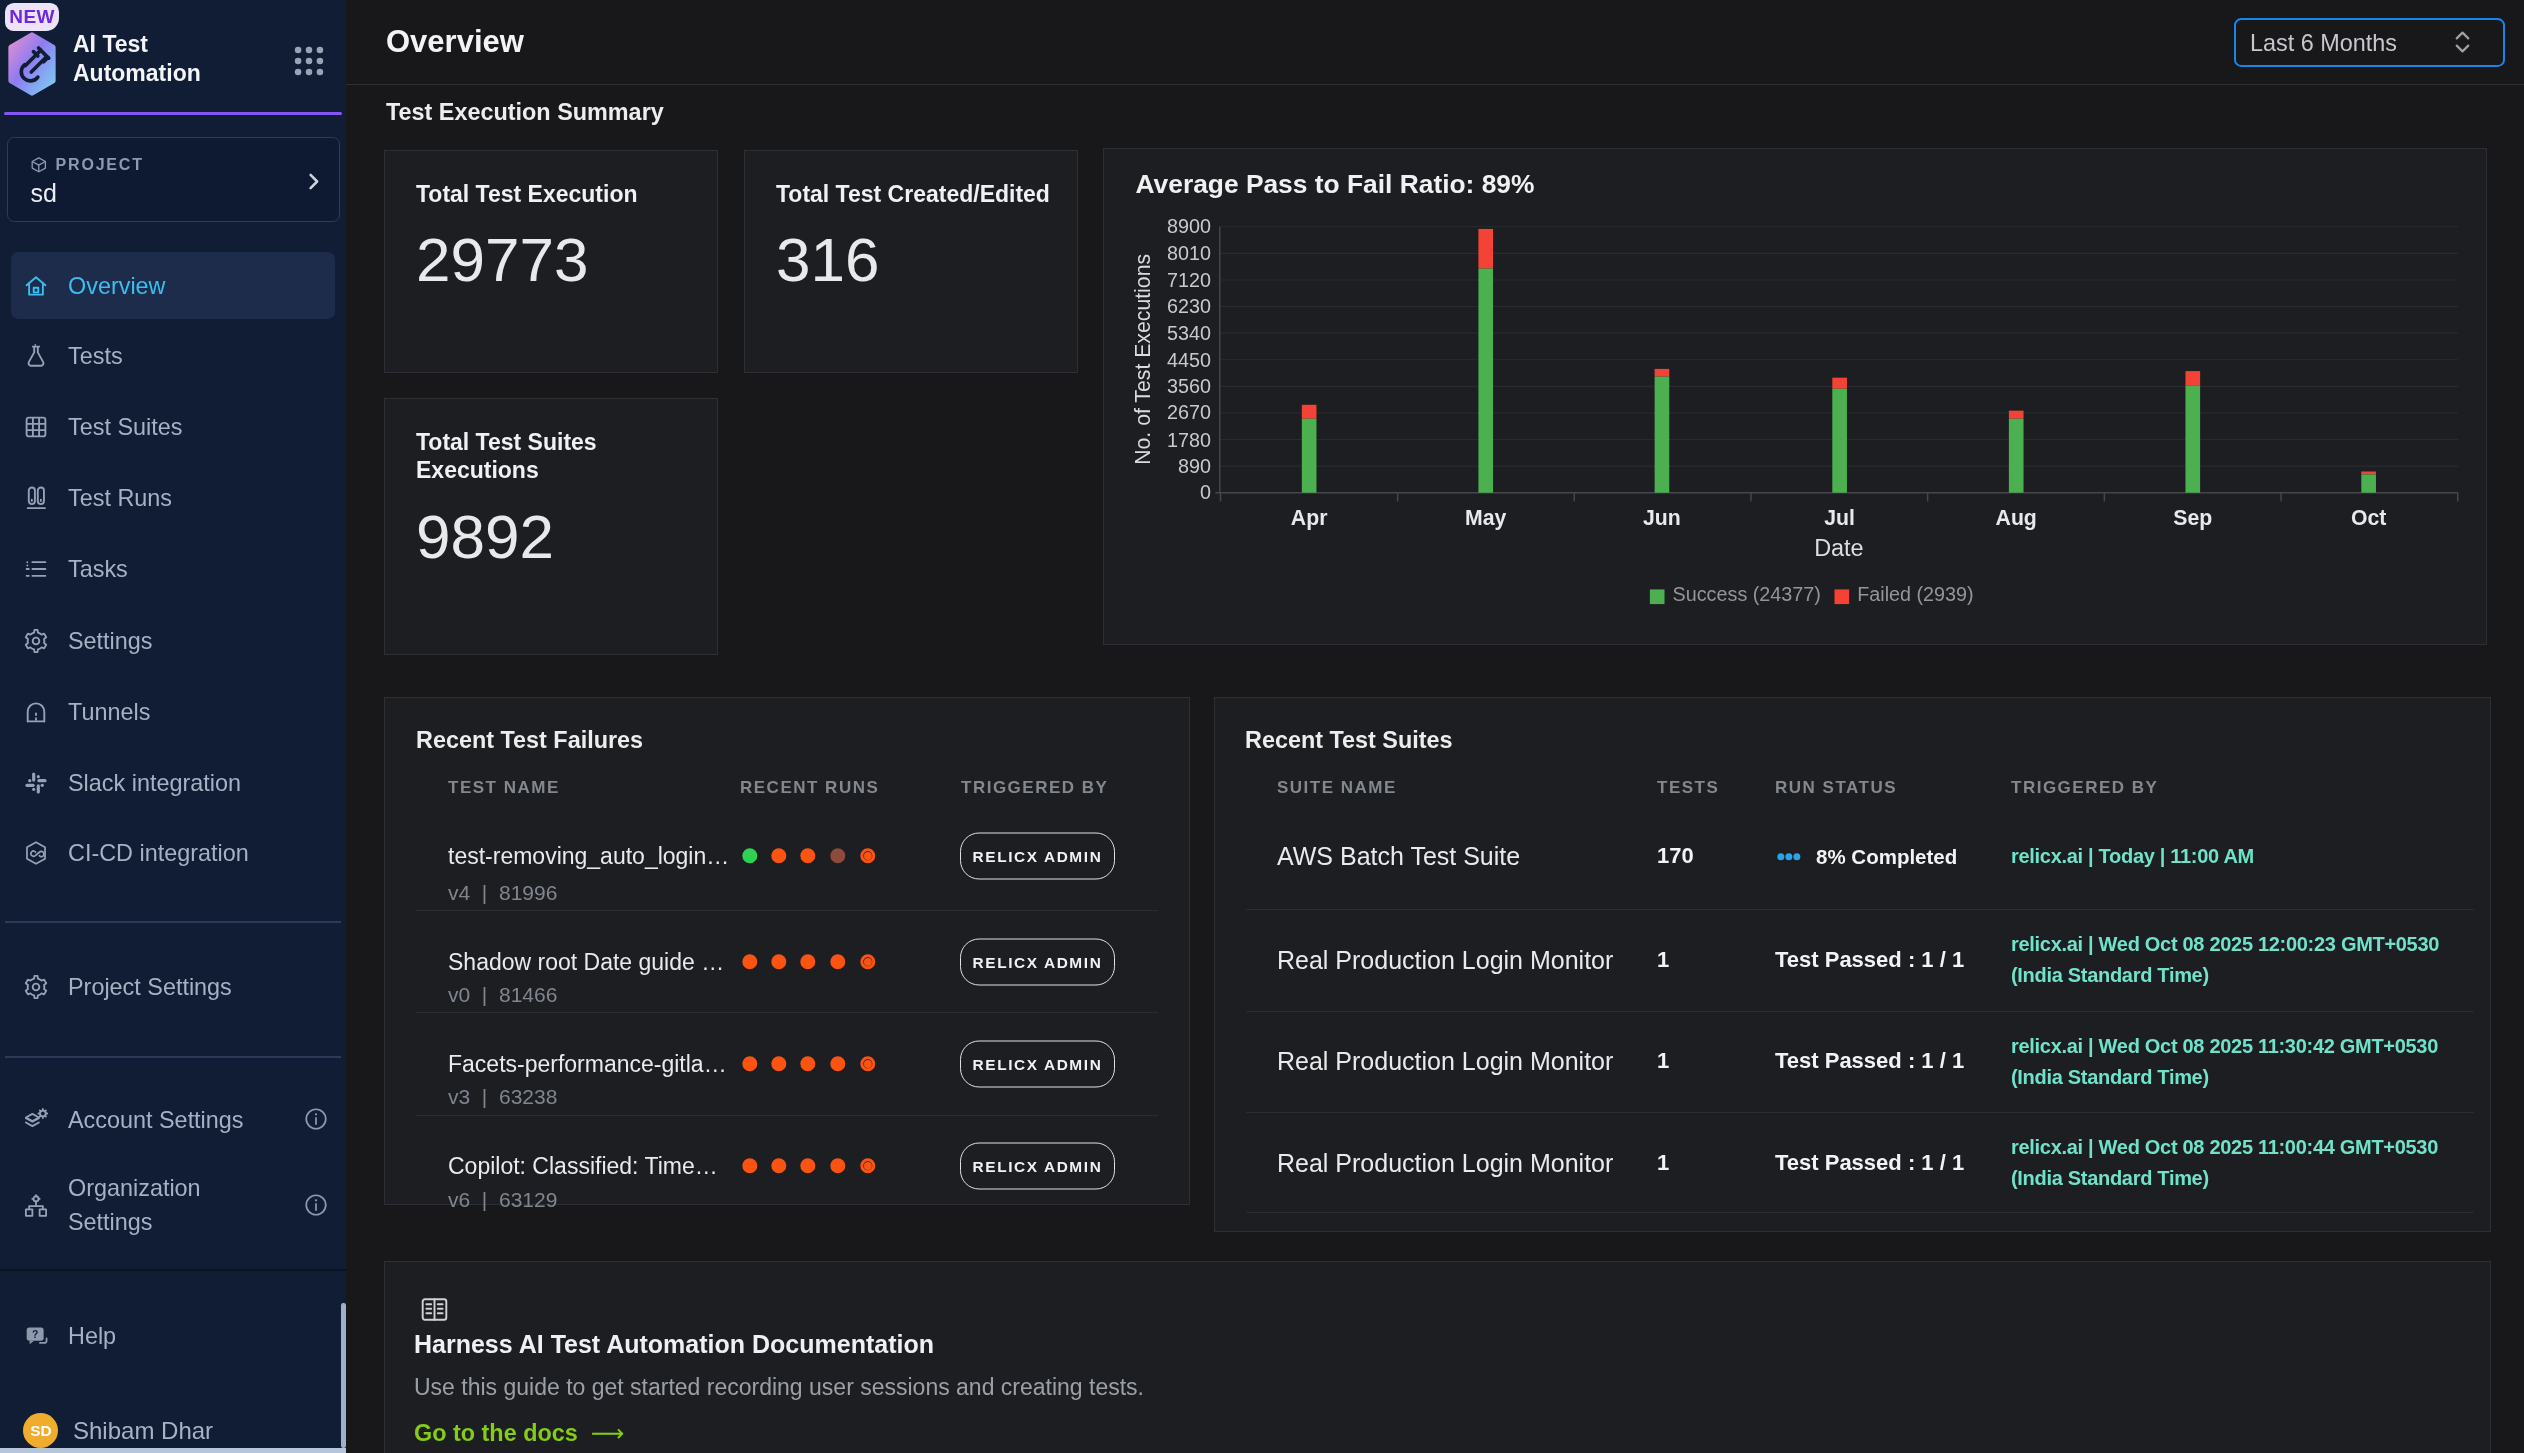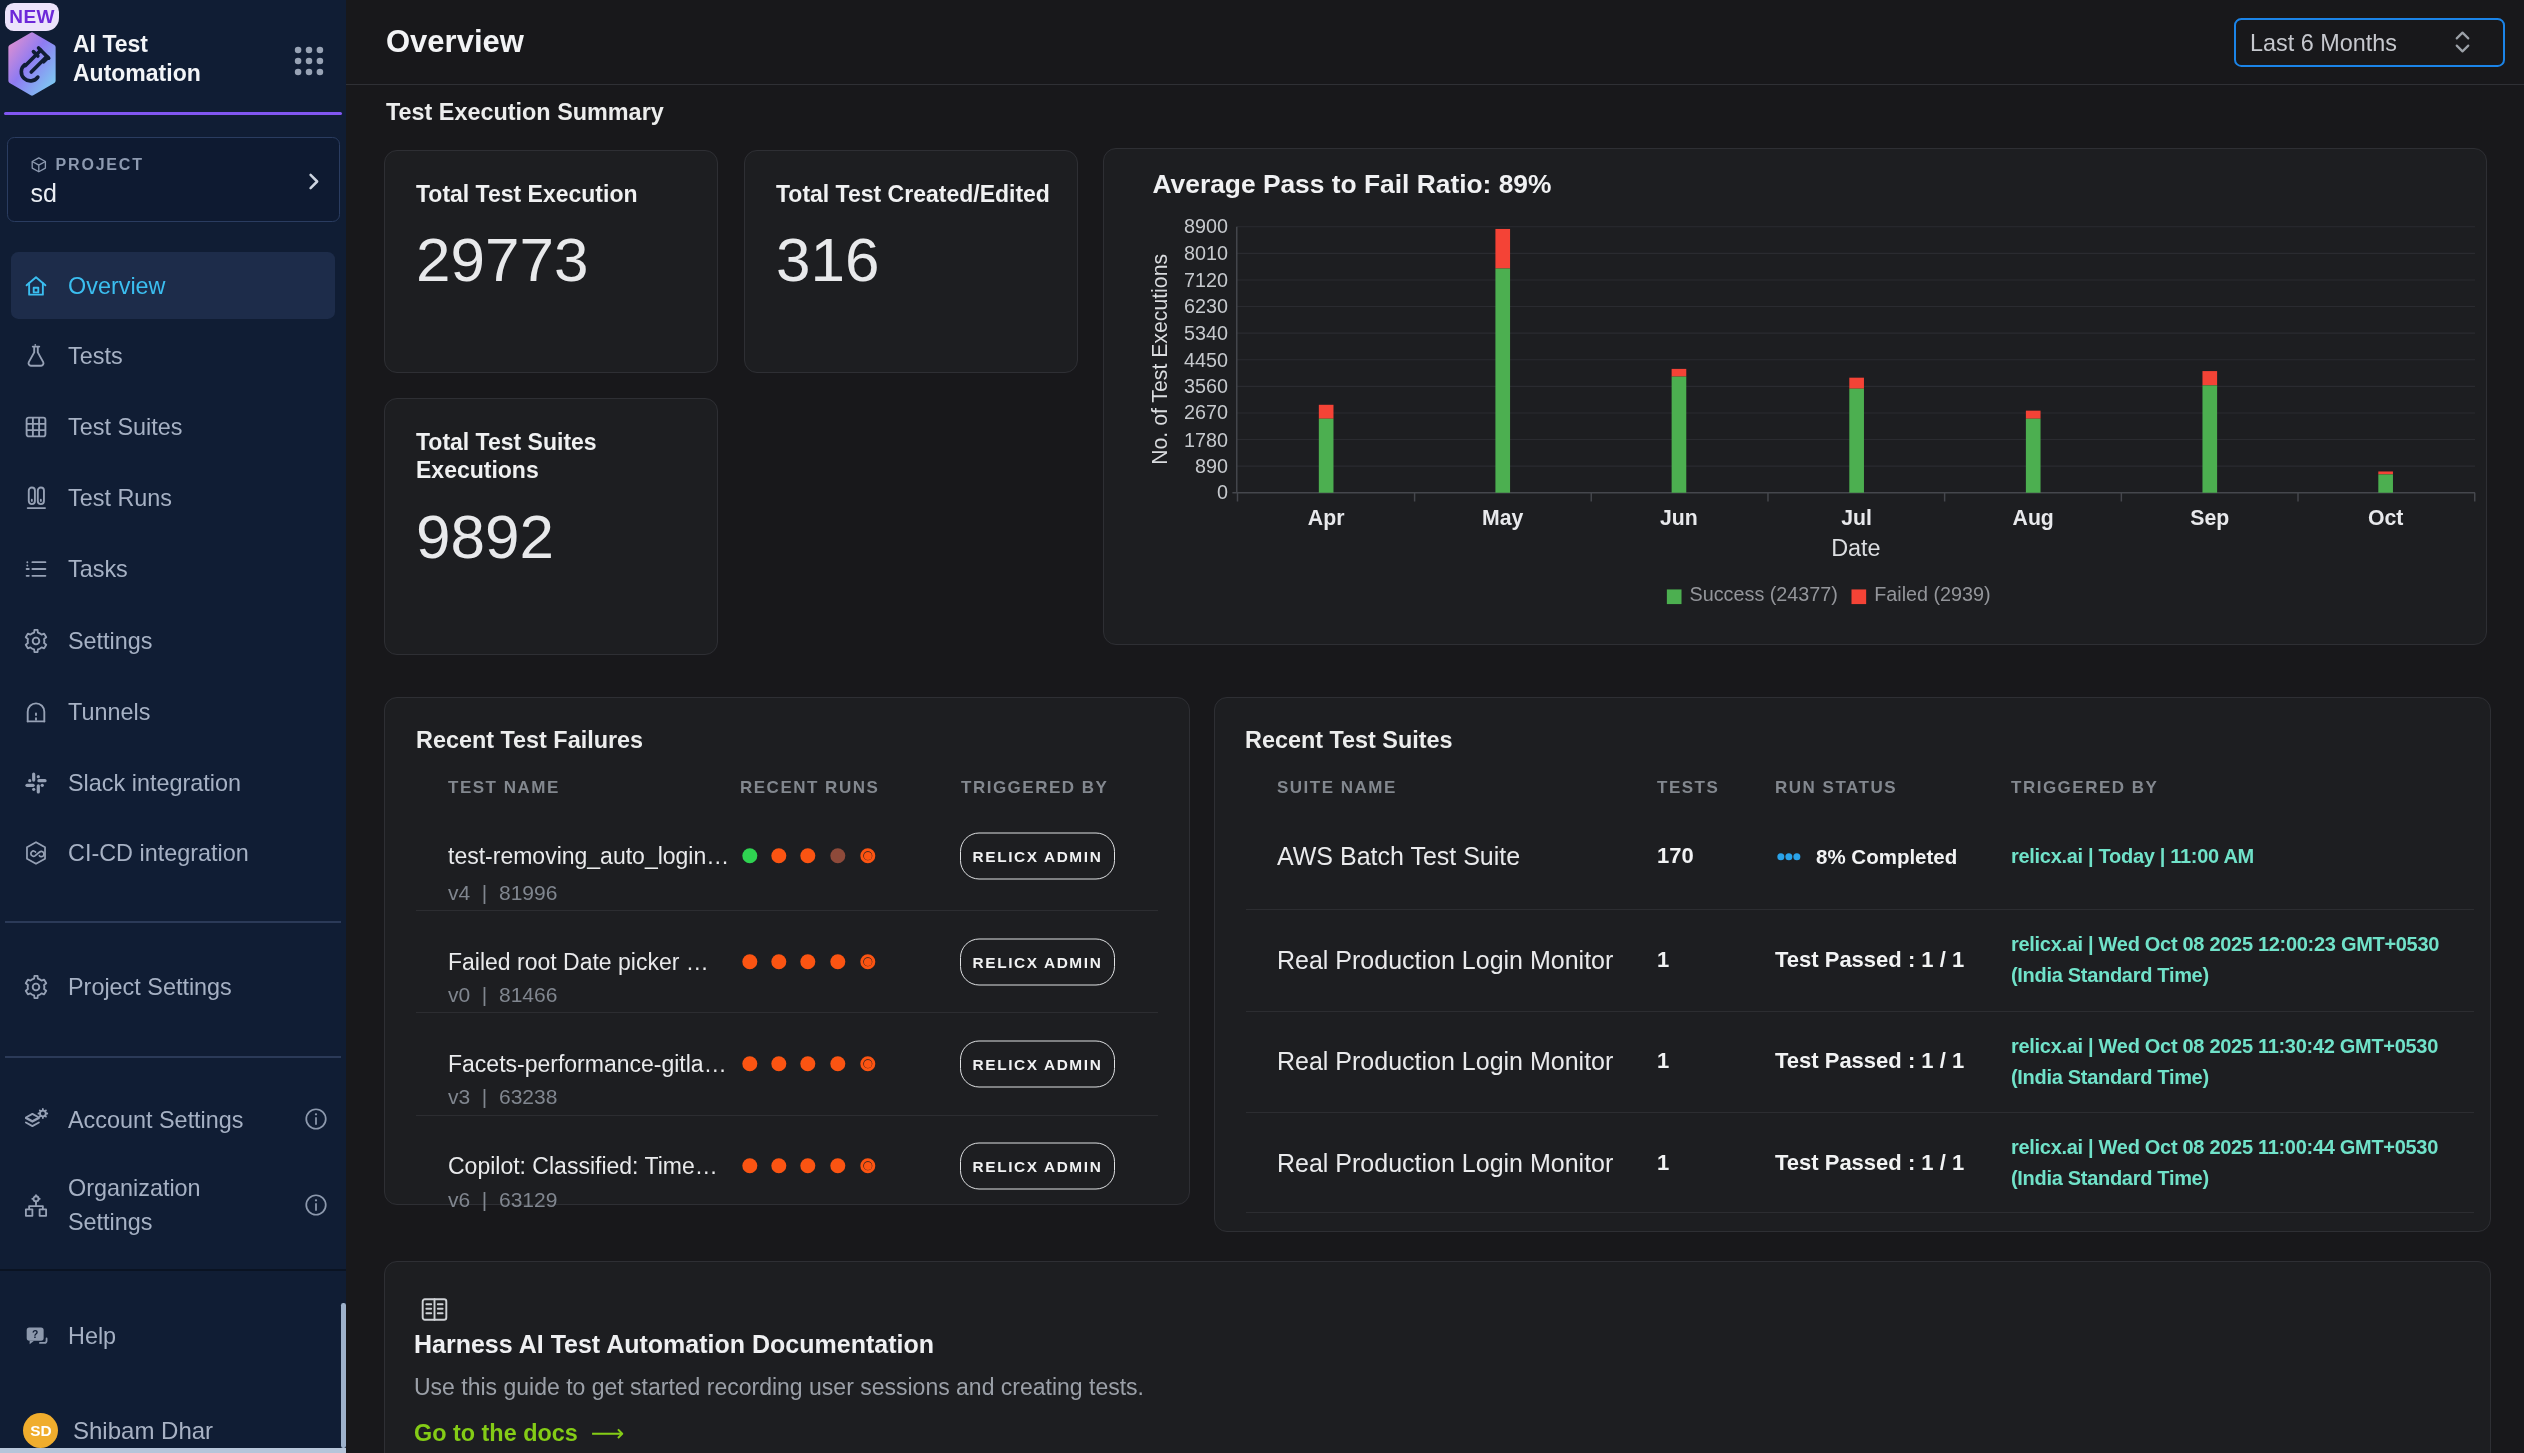--- a/index.html
+++ b/index.html
@@ -38,21 +38,21 @@
 
 #main { position:absolute; left:346px; top:0; width:2179px; height:1453px; background:#18181b; }
 #header { position:absolute; left:0; top:0; width:2179px; height:85px; border-bottom:1.5px solid #2f3035;}
 #htitle { position:absolute; left:40px; top:42px; transform:translateY(-50%); font-size:31px;
   font-weight:bold; color:#f2f3f5; }
 #select { position:absolute; left:1888px; top:17.6px; width:271px; height:49px; border:2.2px solid #1b84e8;
   border-radius:7.3px; color:#c6c8ce; font-size:23.4px; }
 #select .stext { position:absolute; left:14px; top:23px; transform:translateY(-50%); }
 #sectiontitle { position:absolute; left:40px; top:112px; transform:translateY(-50%); font-size:23.4px;
   font-weight:bold; color:#eceded; }
-.card { position:absolute; background:#1d1e21; border:1.5px solid #2e2f34; border-radius:13px;padding-left:17px; }
+.card { position:absolute; background:#1d1e21; border:1.5px solid #2e2f34; border-radius:0; }
 .statlabel { position:absolute; left:31px; top:29px; font-size:23px; line-height:28px; font-weight:bold; color:#f0f1f2;}
 .statnum { position:absolute; left:31px; font-size:62px; color:#e8e9eb; }
 
 .cardtitle { position:absolute; font-size:23.4px; font-weight:bold; color:#eceded; transform:translateY(-50%);}
 .thead { position:absolute; transform:translateY(-50%); font-size:17px; letter-spacing:1.5px;
   font-weight:bold; color:#83888f; }
 .rowsep { position:absolute; height:1.1px; background:#2c2d31; }
 .tname { position:absolute; transform:translateY(-50%); font-size:25px; color:#e9eaec; white-space:nowrap;}
 .fn { font-size:23px; }
 .tsub { position:absolute; transform:translateY(-50%); font-size:21px; color:#80868f; white-space:nowrap;}
@@ -349,21 +349,21 @@
     <div class="tname fn" style="left:63px;top:158px">test-removing_auto_login…</div>
     <div class="tsub" style="left:63px;top:195px">v4&nbsp; | &nbsp;81996</div>
     <div class="dot" style="left:365px;top:158px;background:#2fd351"></div>
     <div class="dot" style="left:394px;top:158px;background:#fb5412"></div>
     <div class="dot" style="left:423px;top:158px;background:#fb5412"></div>
     <div class="dot" style="left:453px;top:158px;background:#8e4a3a"></div>
     <div class="ring" style="left:483px;top:158px"></div>
     <div class="pill" style="left:575px;top:158px">RELICX ADMIN</div>
     <div class="rowsep" style="left:31px;right:31px;top:212px"></div>
 
-    <div class="tname fn" style="left:63px;top:264px">Failed root Date picker …</div>
+    <div class="tname fn" style="left:63px;top:264px">Shadow root Date guide …</div>
     <div class="tsub" style="left:63px;top:297px">v0&nbsp; | &nbsp;81466</div>
     <div class="dot" style="left:365px;top:264px;background:#fb5412"></div>
     <div class="dot" style="left:394px;top:264px;background:#fb5412"></div>
     <div class="dot" style="left:423px;top:264px;background:#fb5412"></div>
     <div class="dot" style="left:453px;top:264px;background:#fb5412"></div>
     <div class="ring" style="left:483px;top:264px"></div>
     <div class="pill" style="left:575px;top:264px">RELICX ADMIN</div>
     <div class="rowsep" style="left:31px;right:31px;top:314px"></div>
 
     <div class="tname fn" style="left:63px;top:366px">Facets-performance-gitla…</div>

